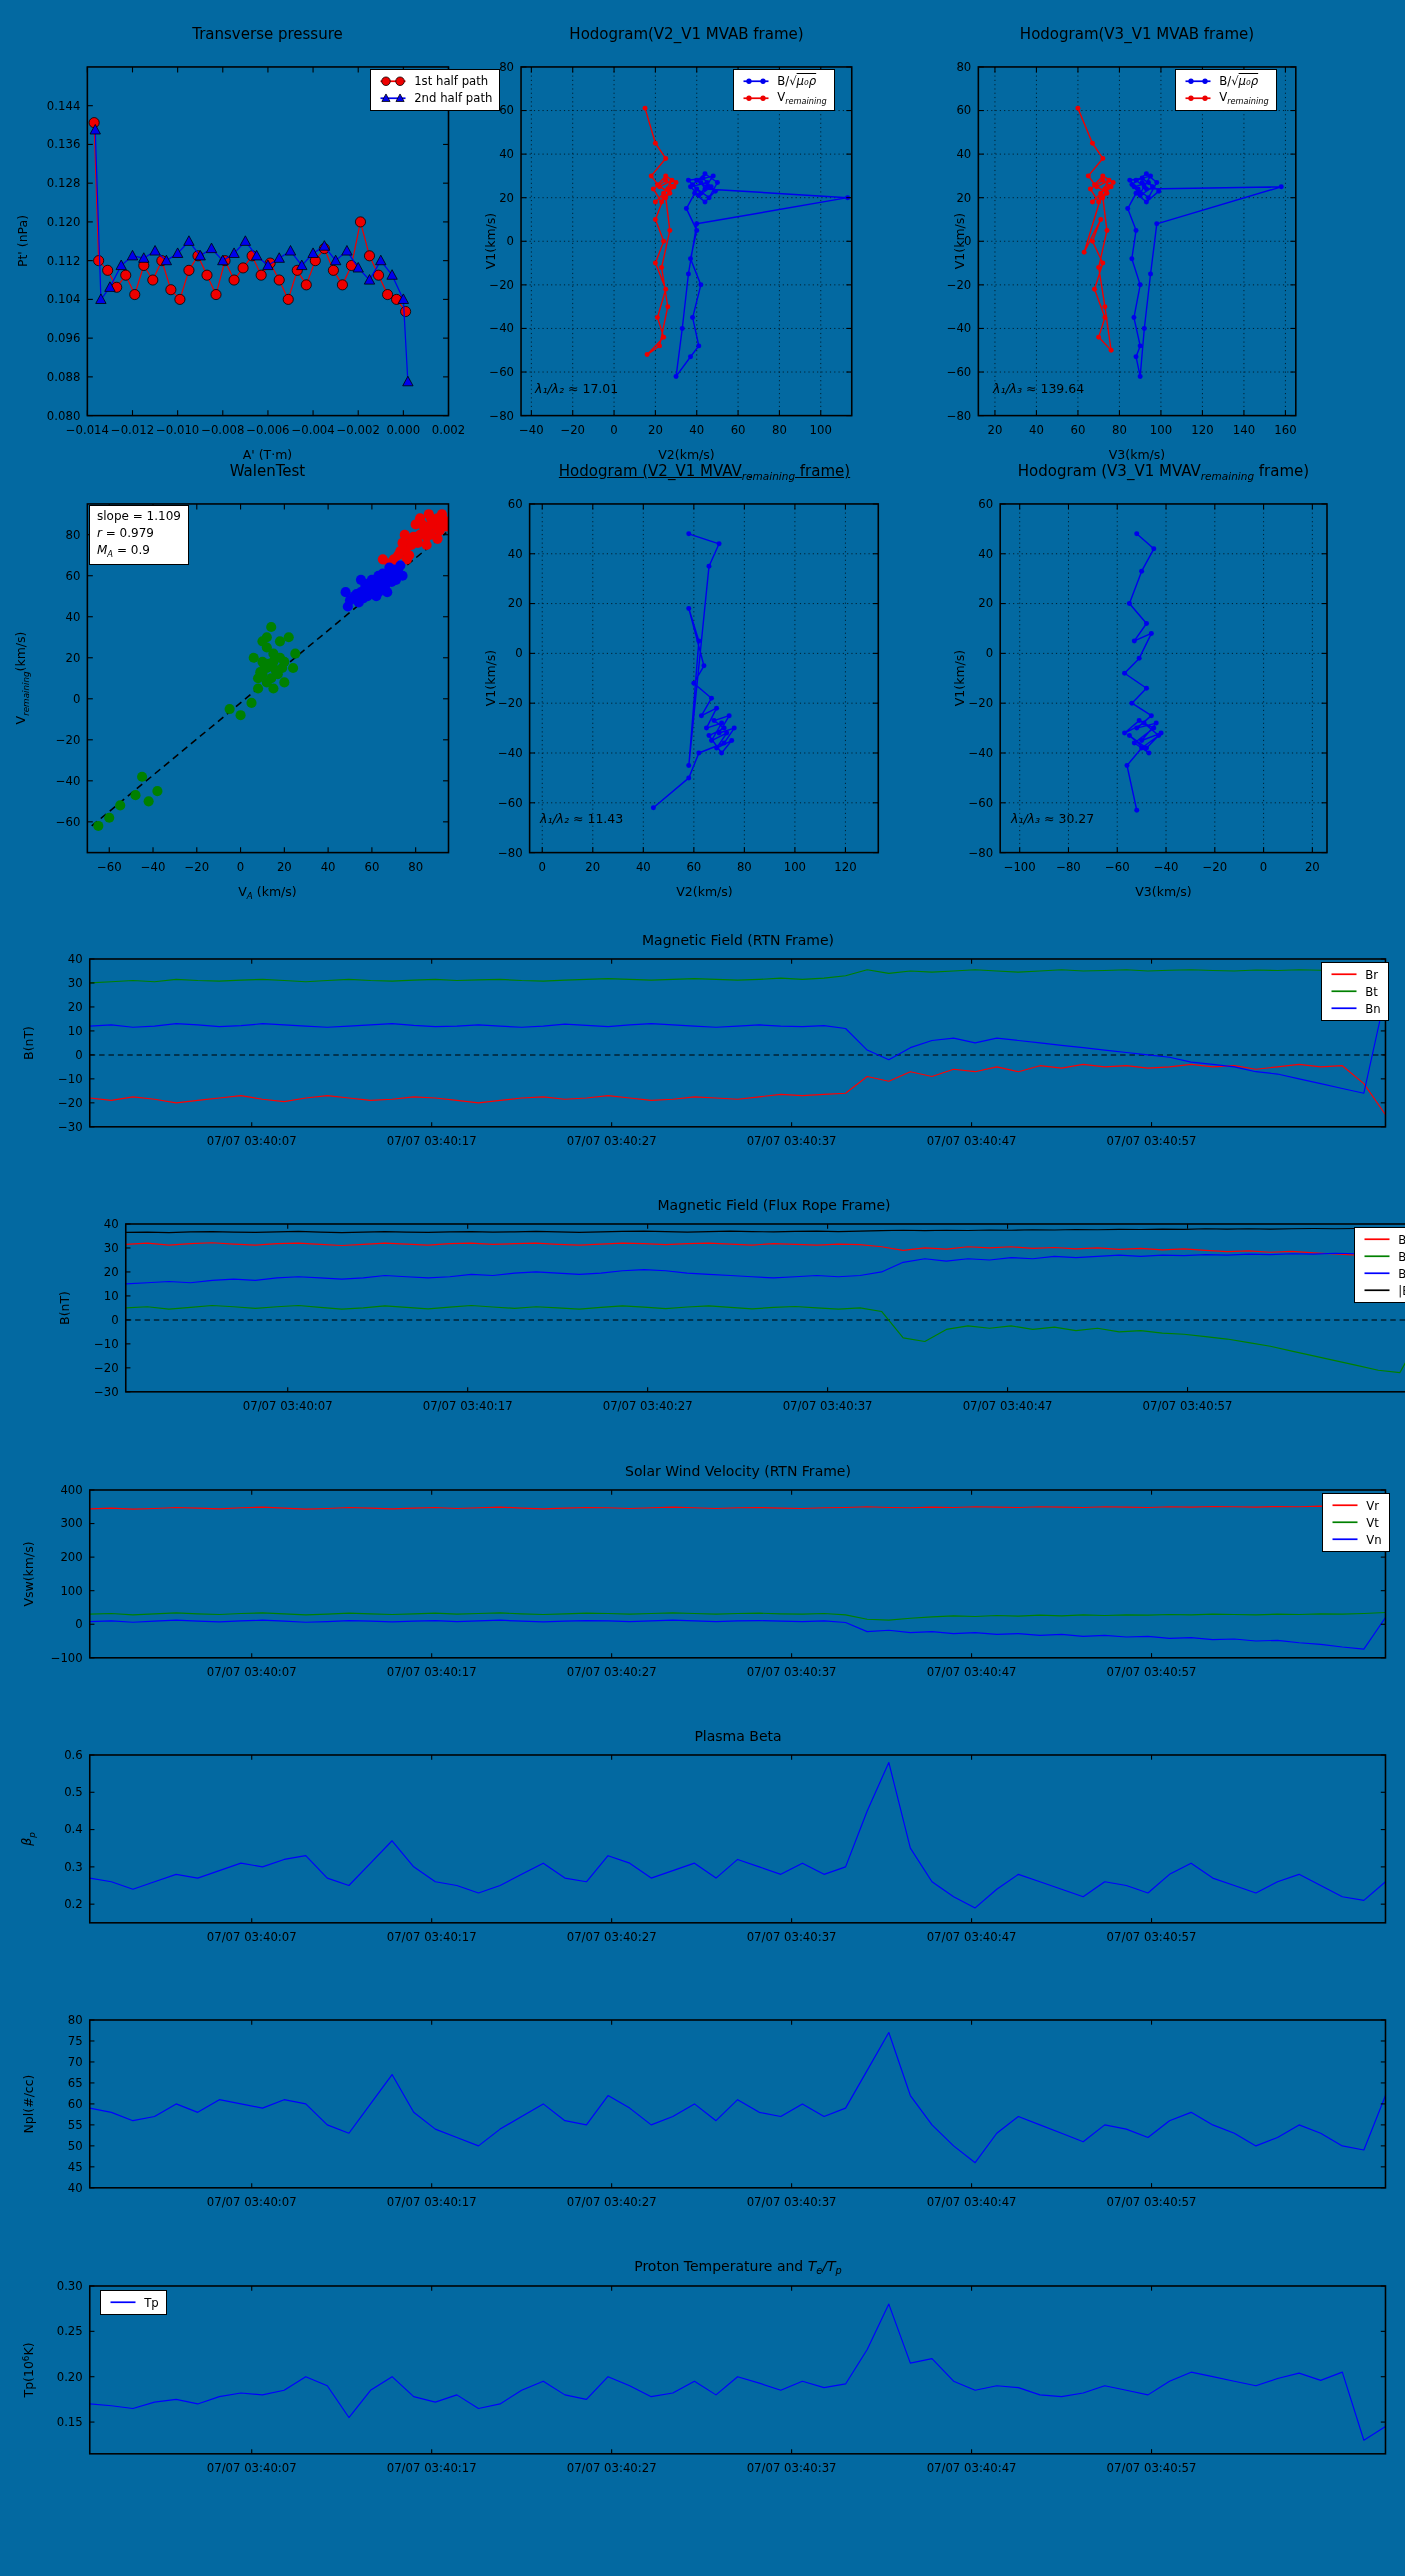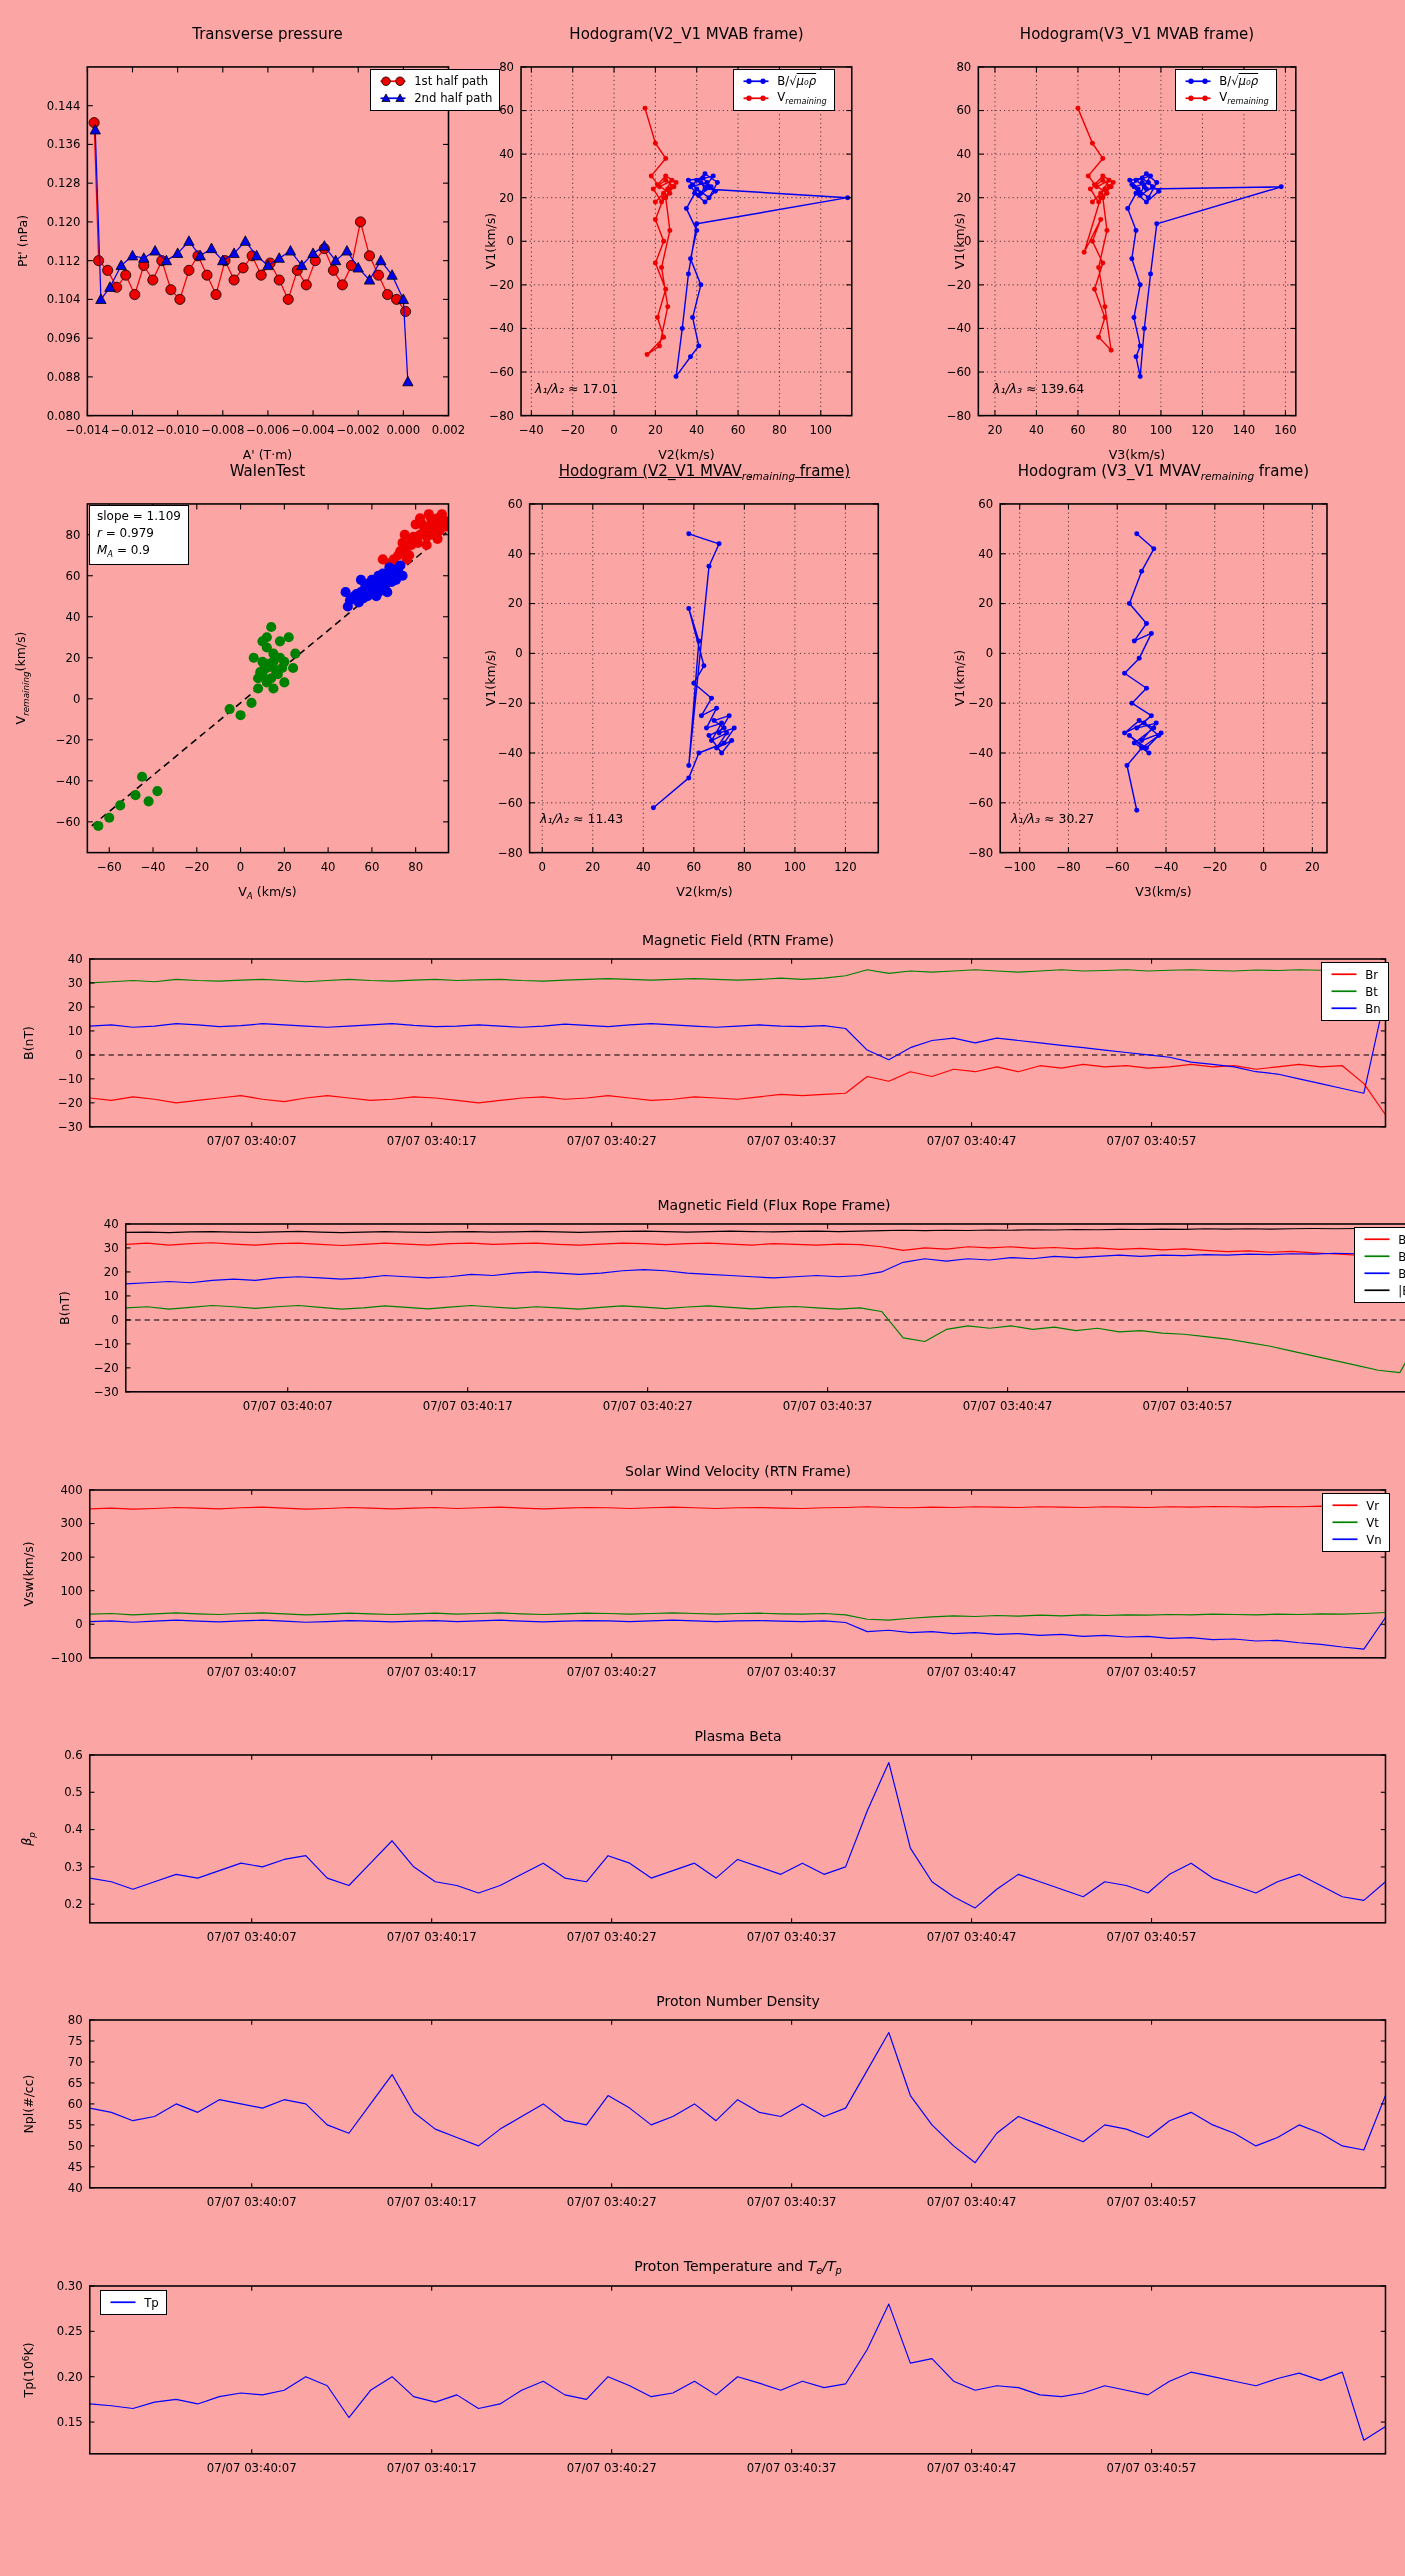--- a/index.html
+++ b/index.html
@@ -1,16 +1,16 @@
 <!DOCTYPE html>
 <html style="font-size:12.5px"><head>
 <meta charset="utf-8">
 <style>
   html,body{margin:0;padding:0;background:#ffffff;}
-  #figure{position:relative;width:1405px;height:2576px;background:#fca5a5;
+  #figure{position:relative;width:1405px;height:2576px;background:#0369a1;
           font-family:"DejaVu Sans",sans-serif;color:#000;overflow:hidden;}
   .chart{position:absolute;}
   .chart svg{position:absolute;left:0;top:0;}
   .ctitle{position:absolute;text-align:center;font-size:15px;white-space:nowrap;}
   .panel .ctitle{font-size:14px;}
   .xlab{position:absolute;text-align:center;font-size:12.5px;}
   .ylab{position:absolute;white-space:nowrap;font-size:12.5px;
         transform:translate(-50%,-50%) rotate(-90deg);}
   sub,sup{font-size:70%;}
   sub{vertical-align:-0.35em;}
@@ -1170,21 +1170,20 @@
         <text x="106" y="142.55555555555554" text-anchor="end" font-size="15" fill="#000">0.4</text>
         <line x1="115" y1="89.77777777777777" x2="121" y2="89.77777777777777" stroke="#000" stroke-width="1.4"></line>
         <line x1="1775" y1="89.77777777777777" x2="1769" y2="89.77777777777777" stroke="#000" stroke-width="1.4"></line>
         <text x="106" y="94.77777777777777" text-anchor="end" font-size="15" fill="#000">0.5</text>
         <line x1="115" y1="42" x2="121" y2="42" stroke="#000" stroke-width="1.4"></line>
         <line x1="1775" y1="42" x2="1769" y2="42" stroke="#000" stroke-width="1.4"></line>
         <text x="106" y="47" text-anchor="end" font-size="15" fill="#000">0.6</text>
       </svg>
     </div>
   <div class="chart panel" style="left: 0px; top: 1987px; width: 1405px; height: 258px;">
-    <div class="ctitle" style="left: 90px; width: 1296px; top: 6.2px;"><span>Proton Number Density</span></div>
     <div class="ylab" style="left: 28px; top: 117px;"><span>Npl(#/cc)</span></div>
     <div class="xlab"></div>
   <svg width="1405" height="258" viewBox="0 0 1800 330">
         <clipPath id="clip10">
           <rect x="115" y="42" width="1660" height="215"></rect>
         </clipPath>
         <g clip-path="url(#clip10)">
           <polyline points="115.0,154.9 142.7,160.3 170.3,171.0 198.0,165.6 225.7,149.5 253.3,160.3 281.0,144.1 308.7,149.5 336.3,154.9 364.0,144.1 391.7,149.5 419.3,176.4 447.0,187.1 474.7,149.5 502.3,111.9 530.0,160.3 557.7,181.8 585.3,192.5 613.0,203.3 640.7,181.8 668.3,165.6 696.0,149.5 723.7,171.0 751.3,176.4 779.0,138.8 806.7,154.9 834.3,176.4 862.0,165.6 889.7,149.5 917.3,171.0 945.0,144.1 972.7,160.3 1000.3,165.6 1028.0,149.5 1055.7,165.6 1083.3,154.9 1111.0,106.5 1138.7,58.1 1166.3,138.8 1194.0,176.4 1221.7,203.3 1249.3,224.8 1277.0,187.1 1304.7,165.6 1332.3,176.4 1360.0,187.1 1387.7,197.9 1415.3,176.4 1443.0,181.8 1470.7,192.5 1498.3,171.0 1526.0,160.3 1553.7,176.4 1581.3,187.1 1609.0,203.3 1636.7,192.5 1664.3,176.4 1692.0,187.1 1719.7,203.3 1747.3,208.6 1775.0,138.8" fill="none" stroke="#0000ff" stroke-width="1.5" stroke-linejoin="round"></polyline>
         </g>
         <rect x="115" y="42" width="1660" height="215" fill="none" stroke="#000" stroke-width="2"></rect>

